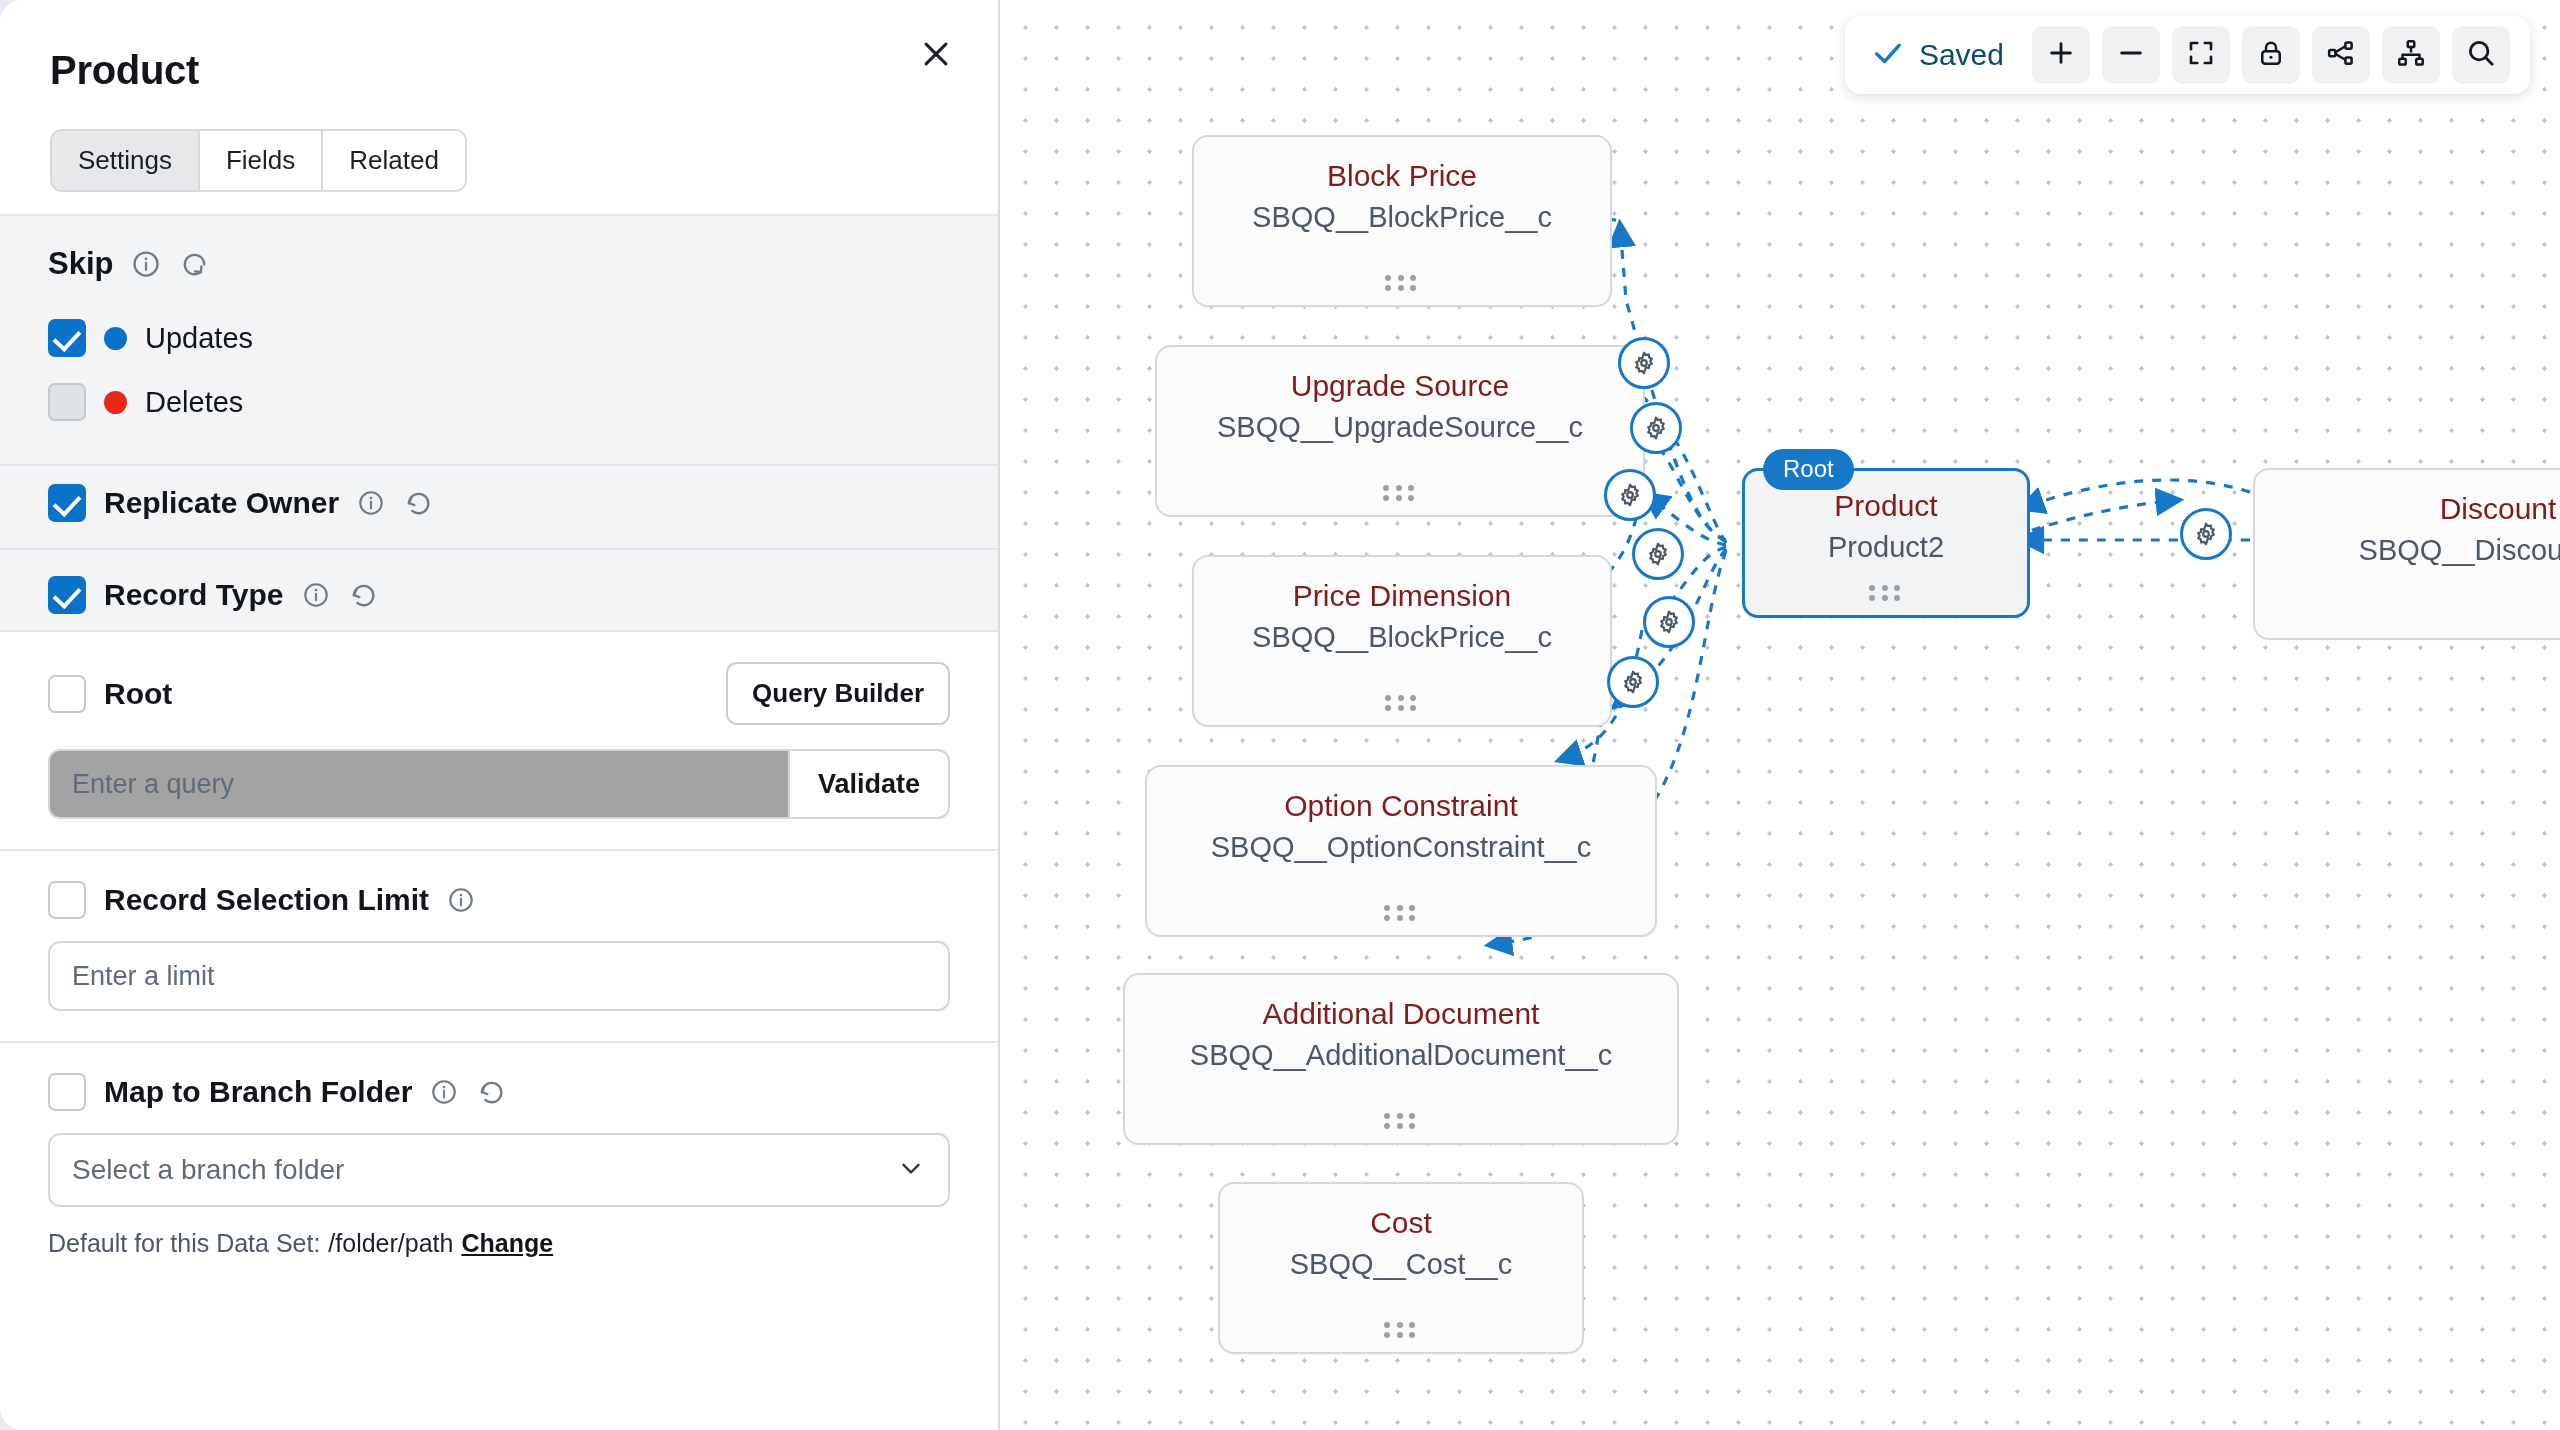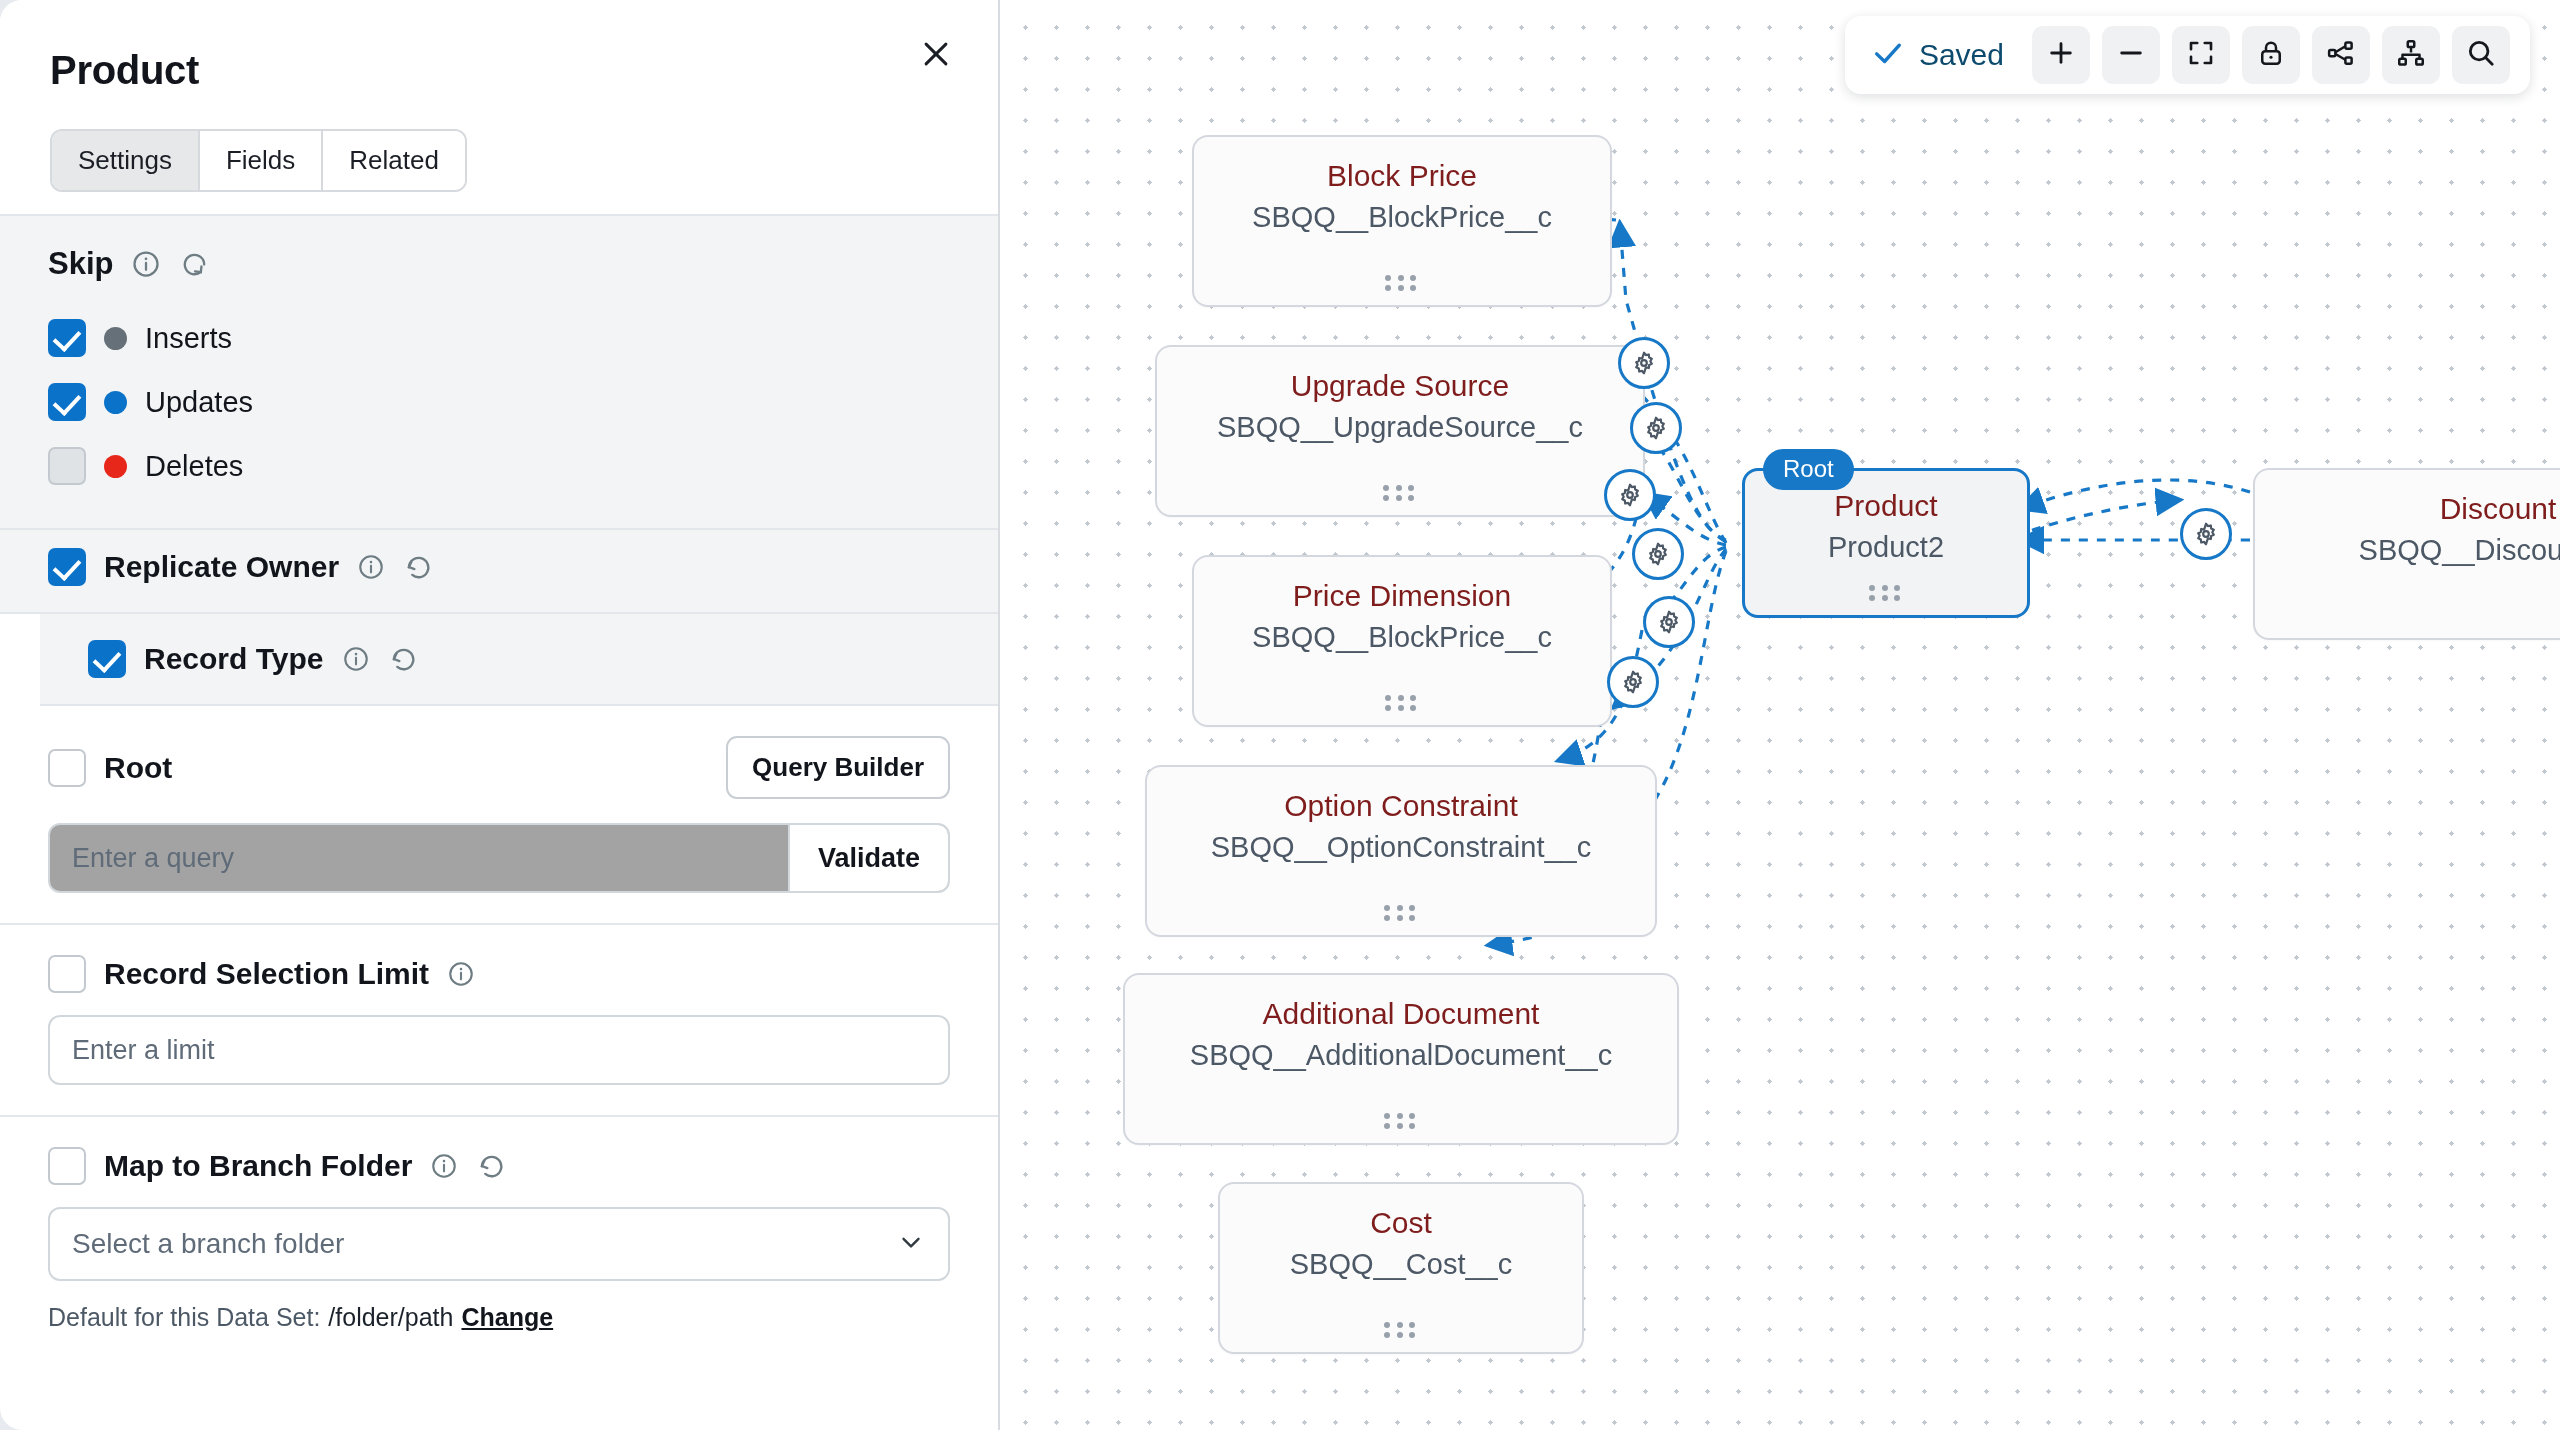--- a/index.html
+++ b/index.html
@@ -394,25 +394,20 @@
           <span class="ico">
             <svg width="31" height="31" viewBox="0 0 24 24" fill="none" stroke="#6e7c83" stroke-width="1.8" stroke-linecap="round">
               <path d="M19.5 12a7.5 7.5 0 1 0-2.6 5.7"></path>
               <polyline points="17.4 13.4 16.9 18.0 12.4 17.3"></polyline>
             </svg>
           </span>
         </div>
 
         <div class="check-row">
           <span class="cb on"></span>
-          <span class="dot" style="background:#657078"></span>
-          <span class="row-label">Inserts</span>
-        </div>
-        <div class="check-row">
-          <span class="cb on"></span>
           <span class="dot" style="background:#0b72c9"></span>
           <span class="row-label">Updates</span>
         </div>
         <div class="check-row">
           <span class="cb off"></span>
           <span class="dot" style="background:#e8271b"></span>
           <span class="row-label">Deletes</span>
         </div>
       </div>
 
@@ -429,21 +424,21 @@
           </span>
           <span class="ico">
             <svg width="31" height="31" viewBox="0 0 24 24" fill="none" stroke="#6e7c83" stroke-width="1.8" stroke-linecap="round">
               <path d="M4.6 12a7.5 7.5 0 1 1 2.6 5.7"></path>
               <polyline points="6.6 7.4 4.6 11.6 8.8 13.2"></polyline>
             </svg>
           </span>
         </div>
       </div>
 
-      <div class="section gray" style="padding-top:26px;padding-bottom:26px;margin-left:40px;">
+      <div class="section gray" style="padding-top:26px;padding-bottom:16px;">
         <div class="check-row" style="height:auto;margin:0;">
           <span class="cb on"></span>
           <span class="row-label bold">Record Type</span>
           <span class="ico">
             <svg width="28" height="28" viewBox="0 0 24 24" fill="none" stroke="#6e7c83" stroke-width="1.8">
               <circle cx="12" cy="12" r="9.2"></circle>
               <line x1="12" y1="11" x2="12" y2="16.6" stroke-linecap="round"></line>
               <circle cx="12" cy="7.8" r="1.1" fill="#6e7c83" stroke="none"></circle>
             </svg>
           </span>

